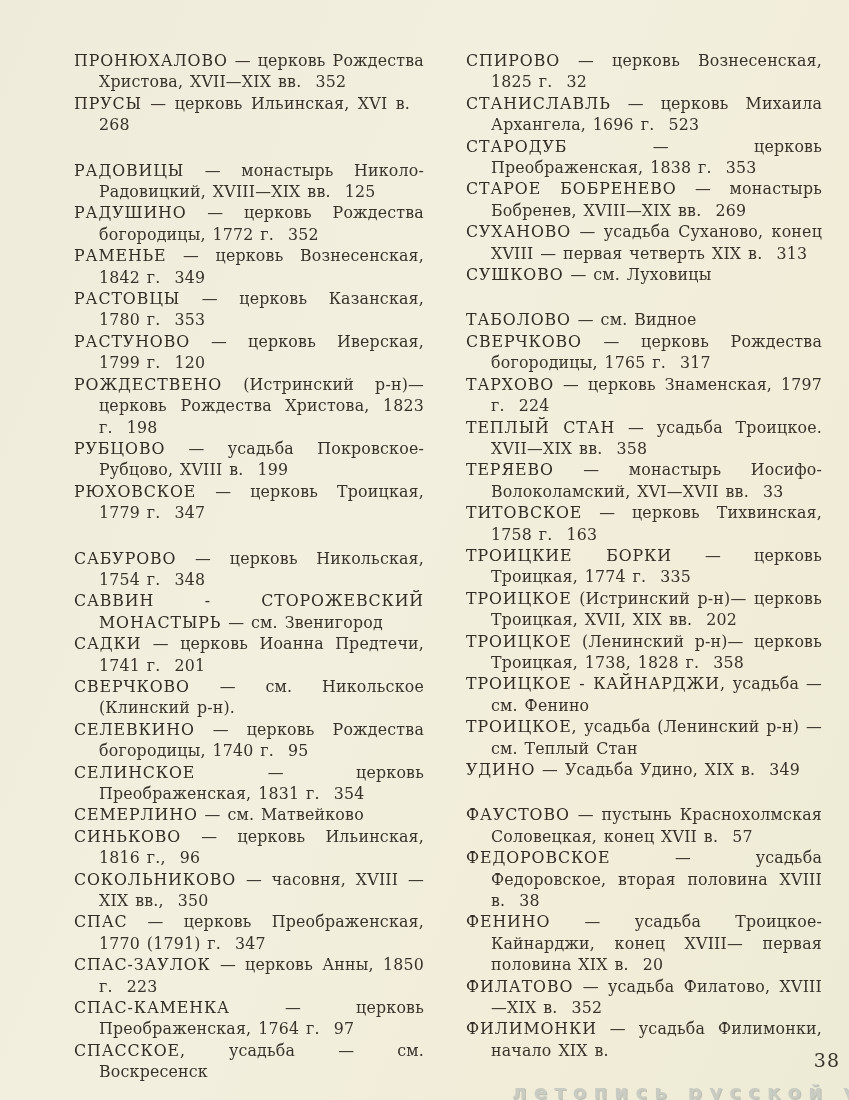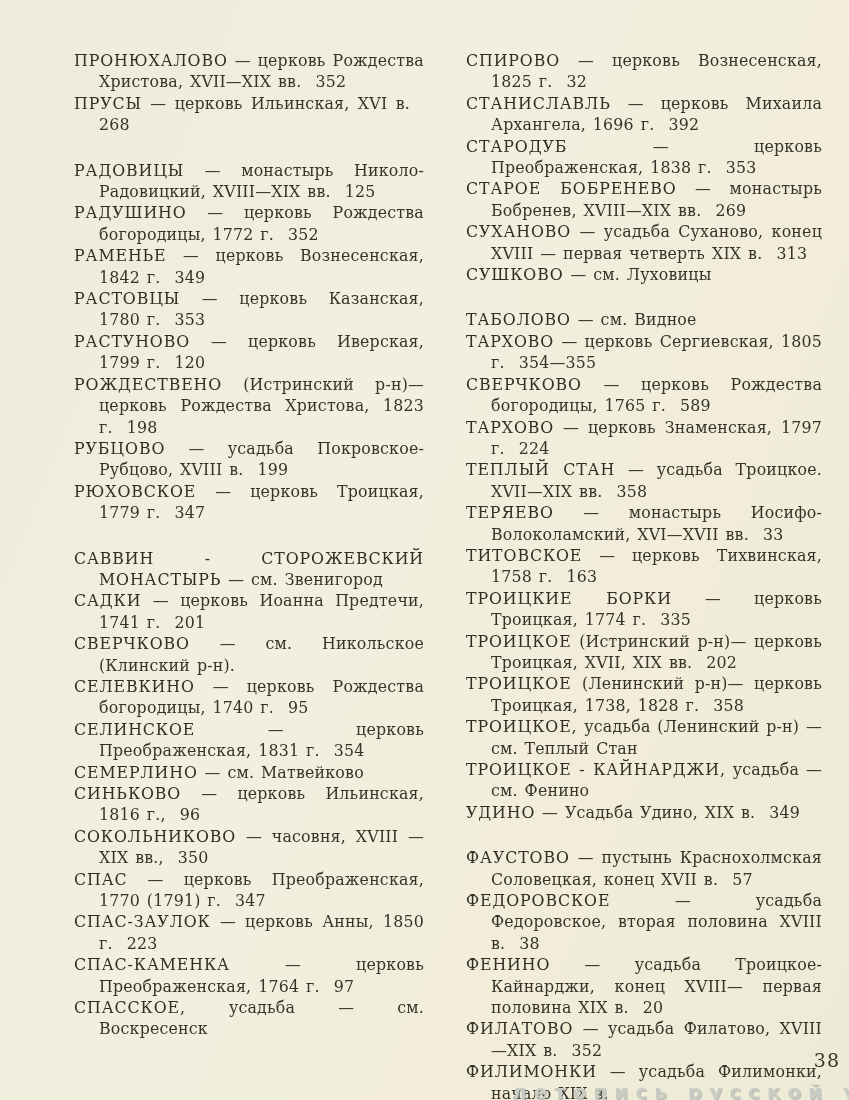--- a/index.html
+++ b/index.html
@@ -80,56 +80,56 @@
         <p class="entry"><span class="head">РАДОВИЦЫ</span> <span class="rest">— монастырь Николо-Радовицкий, XVIII—XIX вв.</span><span class="pgap"></span><span class="pref">125</span></p>
         <p class="entry"><span class="head">РАДУШИНО</span> <span class="rest">— церковь Рождества богородицы, 1772 г.</span><span class="pgap"></span><span class="pref">352</span></p>
         <p class="entry"><span class="head">РАМЕНЬЕ</span> <span class="rest">— церковь Вознесенская, 1842 г.</span><span class="pgap"></span><span class="pref">349</span></p>
         <p class="entry"><span class="head">РАСТОВЦЫ</span> <span class="rest">— церковь Казанская, 1780 г.</span><span class="pgap"></span><span class="pref">353</span></p>
         <p class="entry"><span class="head">РАСТУНОВО</span> <span class="rest">— церковь Иверская, 1799 г.</span><span class="pgap"></span><span class="pref">120</span></p>
         <p class="entry"><span class="head">РОЖДЕСТВЕНО</span> <span class="rest">(Истринский р-н)— церковь Рождества Христова, 1823 г.</span><span class="pgap"></span><span class="pref">198</span></p>
         <p class="entry"><span class="head">РУБЦОВО</span> <span class="rest">— усадьба Покровское-Рубцово, XVIII в.</span><span class="pgap"></span><span class="pref">199</span></p>
         <p class="entry"><span class="head">РЮХОВСКОЕ</span> <span class="rest">— церковь Троицкая, 1779 г.</span><span class="pgap"></span><span class="pref">347</span></p>
       </div>
       <div class="group">
+        <p class="entry"><span class="head">САБУРОВО</span> <span class="rest">— церковь Никольская, 1754 г.</span><span class="pgap"></span><span class="pref">348</span></p>
         <p class="entry"><span class="head">САВВИН - СТОРОЖЕВСКИЙ МОНАСТЫРЬ</span> <span class="rest">— см. Звенигород</span></p>
         <p class="entry"><span class="head">САДКИ</span> <span class="rest">— церковь Иоанна Предтечи, 1741 г.</span><span class="pgap"></span><span class="pref">201</span></p>
         <p class="entry"><span class="head">СВЕРЧКОВО</span> <span class="rest">— см. Никольское (Клинский р-н).</span></p>
         <p class="entry"><span class="head">СЕЛЕВКИНО</span> <span class="rest">— церковь Рождества богородицы, 1740 г.</span><span class="pgap"></span><span class="pref">95</span></p>
         <p class="entry"><span class="head">СЕЛИНСКОЕ</span> <span class="rest">— церковь Преображенская, 1831 г.</span><span class="pgap"></span><span class="pref">354</span></p>
         <p class="entry"><span class="head">СЕМЕРЛИНО</span> <span class="rest">— см. Матвейково</span></p>
         <p class="entry"><span class="head">СИНЬКОВО</span> <span class="rest">— церковь Ильинская, 1816 г.,</span><span class="pgap"></span><span class="pref">96</span></p>
         <p class="entry"><span class="head">СОКОЛЬНИКОВО</span> <span class="rest">— часовня, XVIII — XIX вв.,</span><span class="pgap"></span><span class="pref">350</span></p>
         <p class="entry"><span class="head">СПАС</span> <span class="rest">— церковь Преображенская, 1770 (1791) г.</span><span class="pgap"></span><span class="pref">347</span></p>
         <p class="entry"><span class="head">СПАС-ЗАУЛОК</span> <span class="rest">— церковь Анны, 1850 г.</span><span class="pgap"></span><span class="pref">223</span></p>
         <p class="entry"><span class="head">СПАС-КАМЕНКА</span> <span class="rest">— церковь Преображенская, 1764 г.</span><span class="pgap"></span><span class="pref">97</span></p>
         <p class="entry"><span class="head">СПАССКОЕ,</span> <span class="rest">усадьба — см. Воскресенск</span></p>
       </div>
     </div>
   <div class="col col-right" id="col-right">
       <div class="group">
         <p class="entry"><span class="head">СПИРОВО</span> <span class="rest">— церковь Вознесенская, 1825 г.</span><span class="pgap"></span><span class="pref">32</span></p>
-        <p class="entry"><span class="head">СТАНИСЛАВЛЬ</span> <span class="rest">— церковь Михаила Архангела, 1696 г.</span><span class="pgap"></span><span class="pref">392</span></p>
+        <p class="entry"><span class="head">СТАНИСЛАВЛЬ</span> <span class="rest">— церковь Михаила Архангела, 1696 г.</span><span class="pgap"></span><span class="pref">523</span></p>
         <p class="entry"><span class="head">СТАРОДУБ</span> <span class="rest">— церковь Преображенская, 1838 г.</span><span class="pgap"></span><span class="pref">353</span></p>
         <p class="entry"><span class="head">СТАРОЕ БОБРЕНЕВО</span> <span class="rest">— монастырь Бобренев, XVIII—XIX вв.</span><span class="pgap"></span><span class="pref">269</span></p>
         <p class="entry"><span class="head">СУХАНОВО</span> <span class="rest">— усадьба Суханово, конец XVIII — первая четверть XIX в.</span><span class="pgap"></span><span class="pref">313</span></p>
         <p class="entry"><span class="head">СУШКОВО</span> <span class="rest">— см. Луховицы</span></p>
       </div>
       <div class="group">
         <p class="entry"><span class="head">ТАБОЛОВО</span> <span class="rest">— см. Видное</span></p>
-        <p class="entry"><span class="head">ТАРХОВО</span> <span class="rest">— церковь Сергиевская, 1805 г.</span><span class="pgap"></span><span class="pref">354—355</span></p>
-        <p class="entry"><span class="head">СВЕРЧКОВО</span> <span class="rest">— церковь Рождества богородицы, 1765 г.</span><span class="pgap"></span><span class="pref">589</span></p>
+        <p class="entry"><span class="head">СВЕРЧКОВО</span> <span class="rest">— церковь Рождества богородицы, 1765 г.</span><span class="pgap"></span><span class="pref">317</span></p>
         <p class="entry"><span class="head">ТАРХОВО</span> <span class="rest">— церковь Знаменская, 1797 г.</span><span class="pgap"></span><span class="pref">224</span></p>
         <p class="entry"><span class="head">ТЕПЛЫЙ СТАН</span> <span class="rest">— усадьба Троицкое. XVII—XIX вв.</span><span class="pgap"></span><span class="pref">358</span></p>
         <p class="entry"><span class="head">ТЕРЯЕВО</span> <span class="rest">— монастырь Иосифо-Волоколамский, XVI—XVII вв.</span><span class="pgap"></span><span class="pref">33</span></p>
         <p class="entry"><span class="head">ТИТОВСКОЕ</span> <span class="rest">— церковь Тихвинская, 1758 г.</span><span class="pgap"></span><span class="pref">163</span></p>
         <p class="entry"><span class="head">ТРОИЦКИЕ БОРКИ</span> <span class="rest">— церковь Троицкая, 1774 г.</span><span class="pgap"></span><span class="pref">335</span></p>
         <p class="entry"><span class="head">ТРОИЦКОЕ</span> <span class="rest">(Истринский р-н)— церковь Троицкая, XVII, XIX вв.</span><span class="pgap"></span><span class="pref">202</span></p>
         <p class="entry"><span class="head">ТРОИЦКОЕ</span> <span class="rest">(Ленинский р-н)— церковь Троицкая, 1738, 1828 г.</span><span class="pgap"></span><span class="pref">358</span></p>
+        <p class="entry"><span class="head">ТРОИЦКОЕ - КАЙНАРДЖИ,</span> <span class="rest">усадьба — см. Фенино</span></p>
         <p class="entry"><span class="head">ТРОИЦКОЕ,</span> <span class="rest">усадьба (Ленинский р-н) — см. Теплый Стан</span></p>
-        <p class="entry"><span class="head">ТРОИЦКОЕ - КАЙНАРДЖИ,</span> <span class="rest">усадьба — см. Фенино</span></p>
         <p class="entry"><span class="head">УДИНО</span> <span class="rest">— Усадьба Удино, XIX в.</span><span class="pgap"></span><span class="pref">349</span></p>
       </div>
       <div class="group">
         <p class="entry"><span class="head">ФАУСТОВО</span> <span class="rest">— пустынь Краснохолмская Соловецкая, конец XVII в.</span><span class="pgap"></span><span class="pref">57</span></p>
         <p class="entry"><span class="head">ФЕДОРОВСКОЕ</span> <span class="rest">— усадьба Федоровское, вторая половина XVIII в.</span><span class="pgap"></span><span class="pref">38</span></p>
         <p class="entry"><span class="head">ФЕНИНО</span> <span class="rest">— усадьба Троицкое-Кайнарджи, конец XVIII— первая половина XIX в.</span><span class="pgap"></span><span class="pref">20</span></p>
         <p class="entry"><span class="head">ФИЛАТОВО</span> <span class="rest">— усадьба Филатово, XVIII—XIX в.</span><span class="pgap"></span><span class="pref">352</span></p>
         <p class="entry"><span class="head">ФИЛИМОНКИ</span> <span class="rest">— усадьба Филимонки, начало XIX в.</span><span class="pgap"></span></p>
       </div>
     </div>

